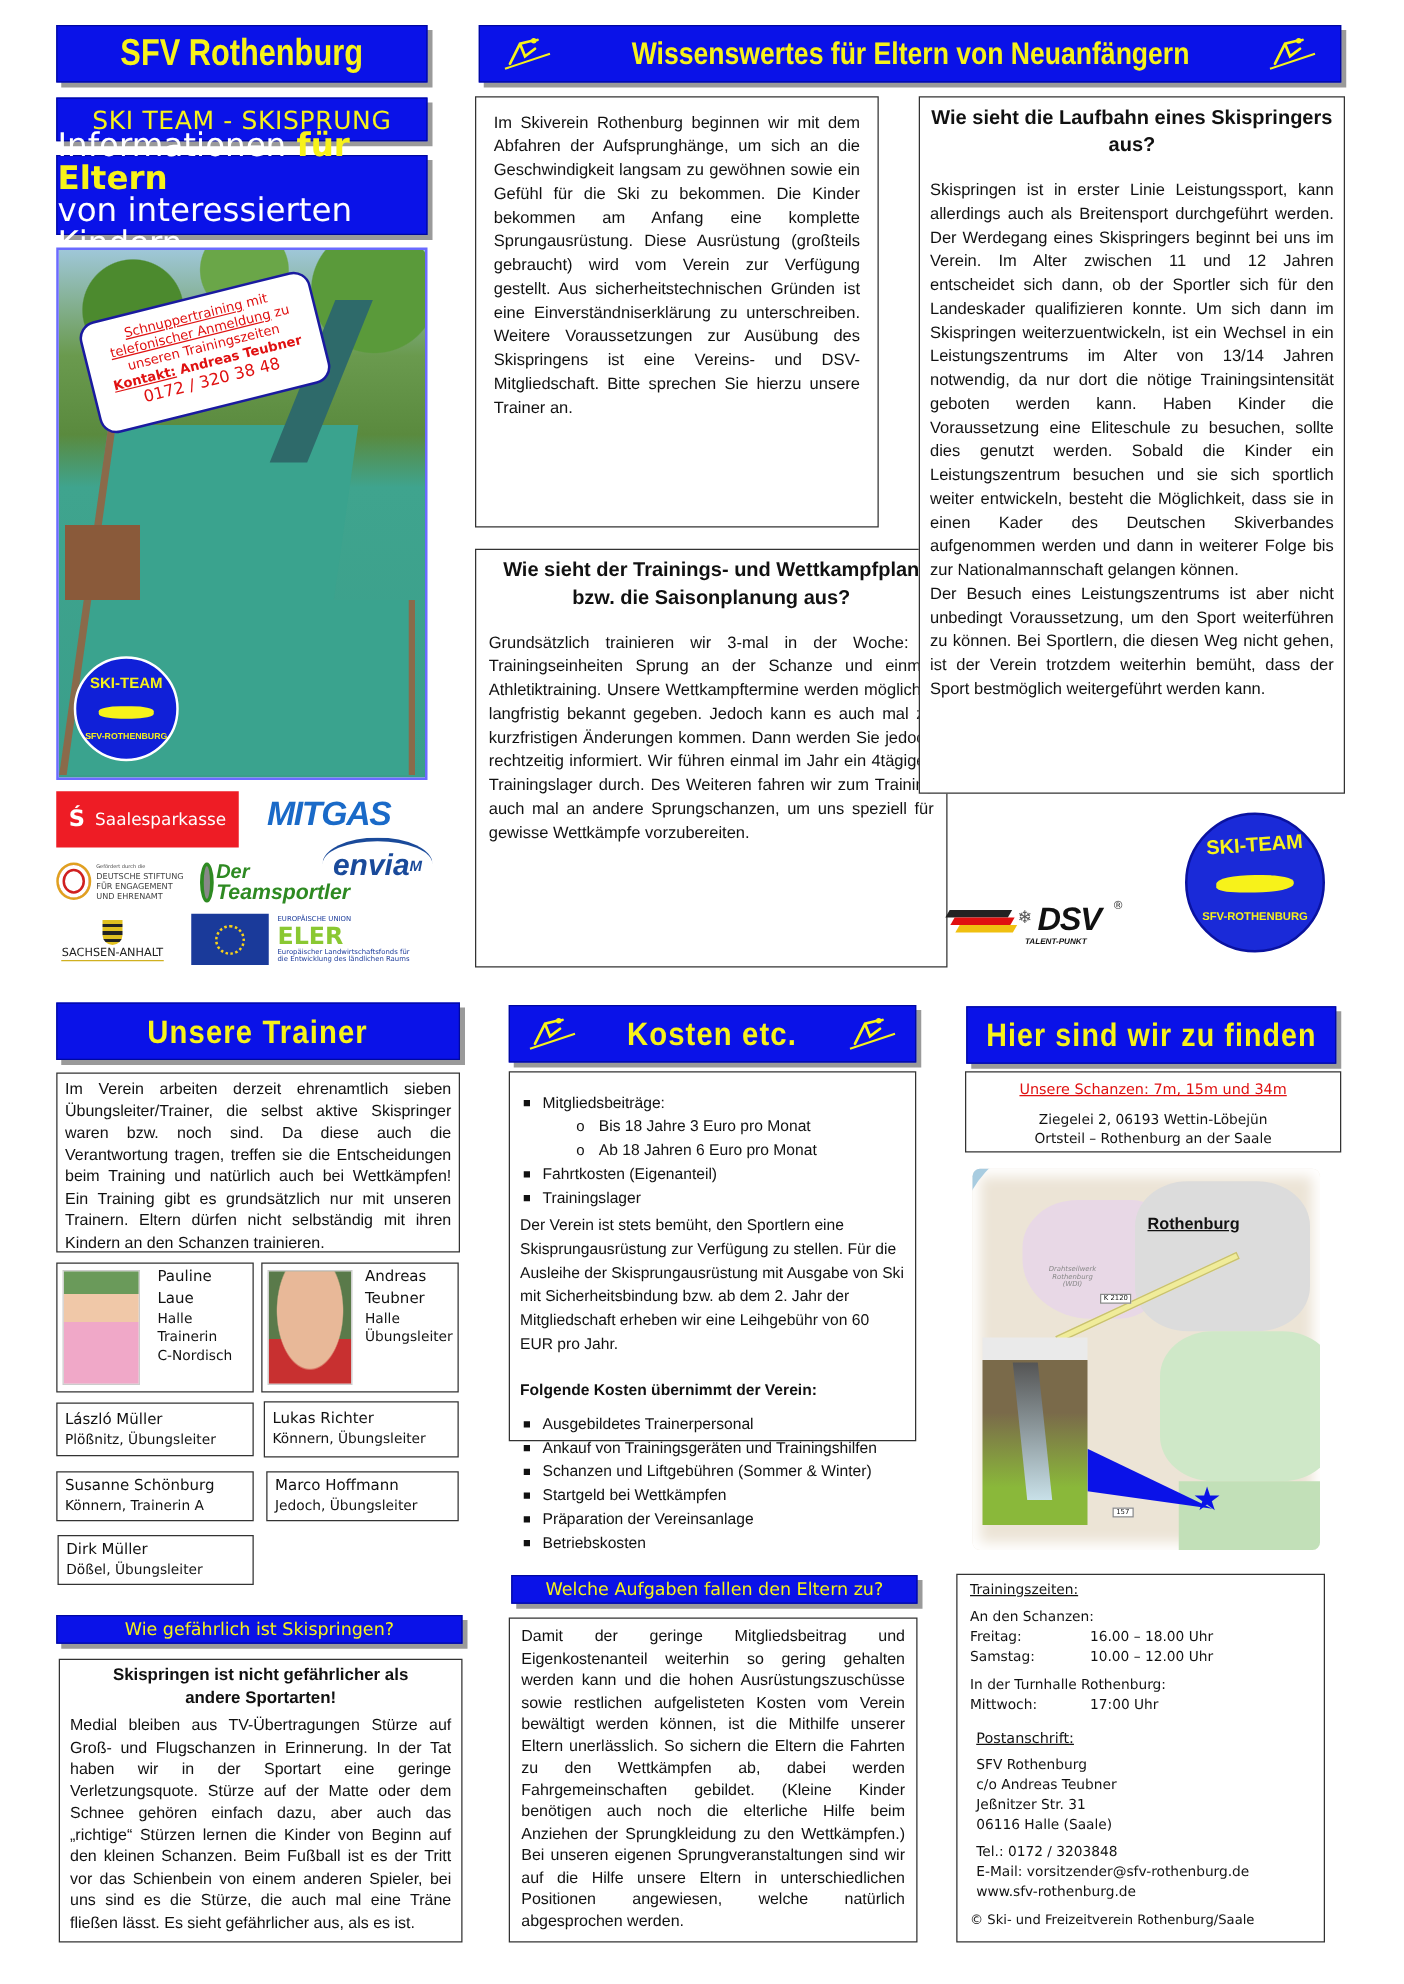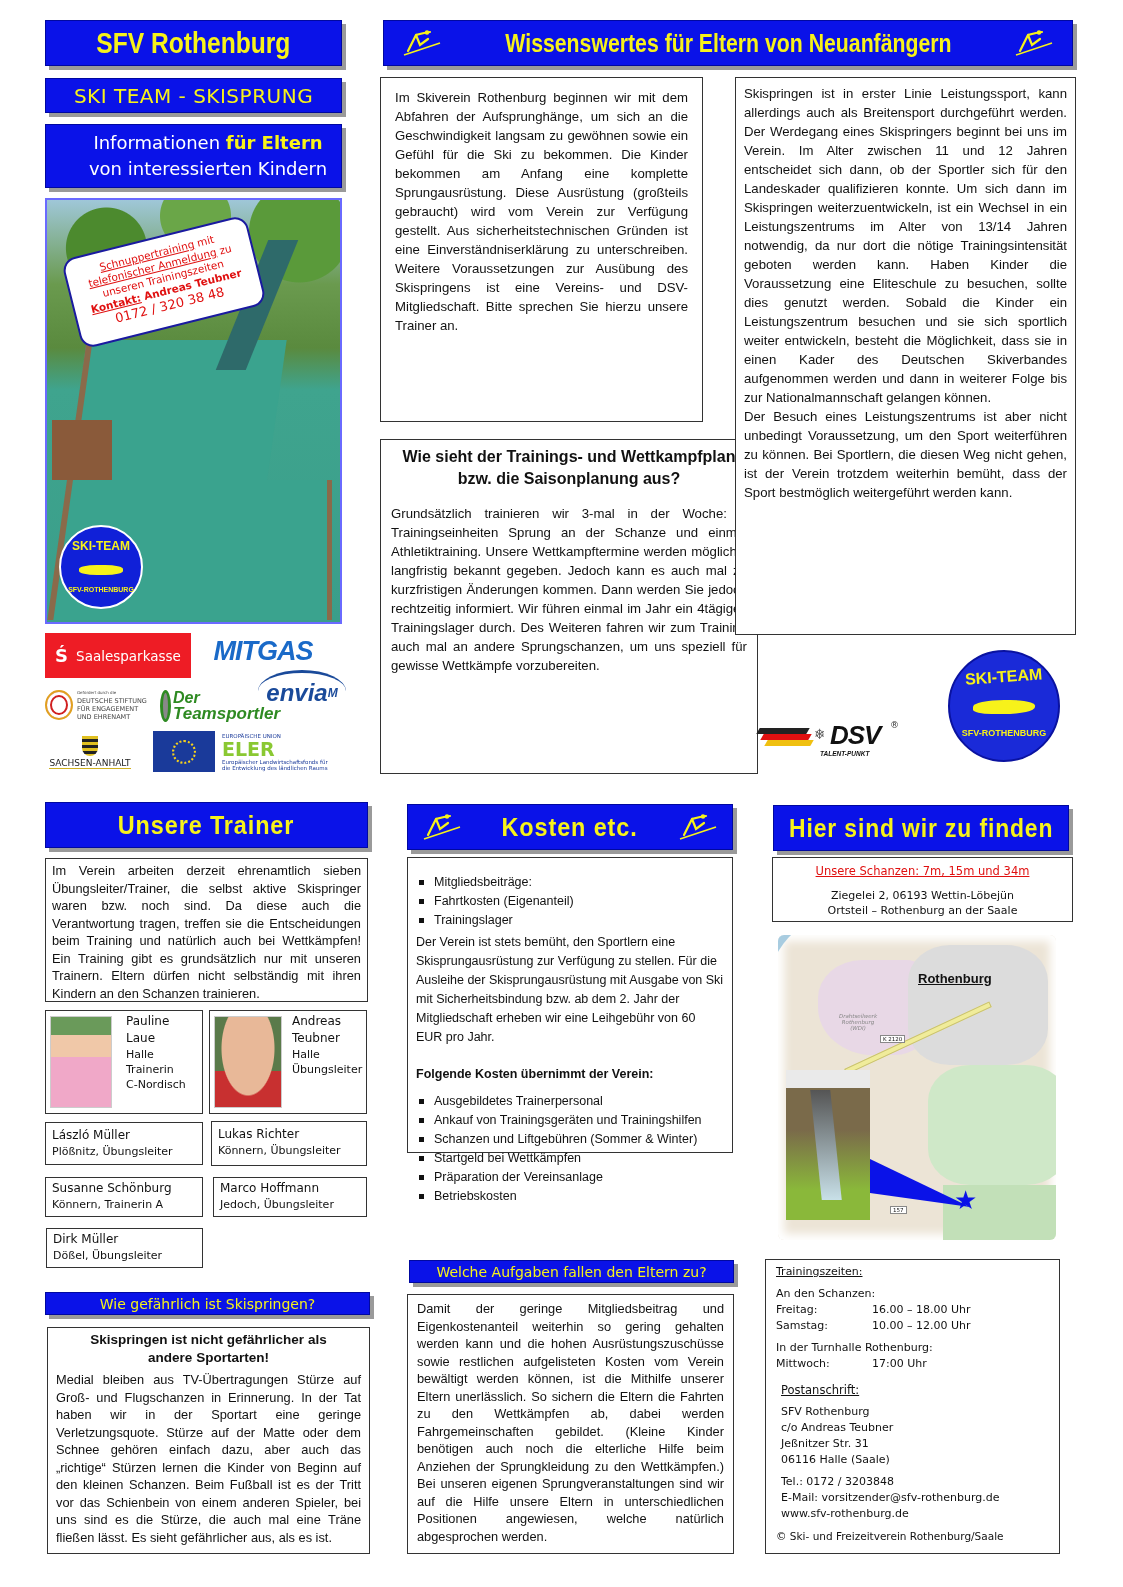--- a/index.html
+++ b/index.html
@@ -33,21 +33,21 @@
     </symbol>
   </defs>
 </svg>
 
 <div class="abs banner" style="left:45px;top:20px;width:297px;height:46px;font-size:30px;">
   <span style="font-family:'Liberation Sans',sans-serif;font-weight:bold;transform:scaleX(0.82);display:inline-block">SFV Rothenburg</span>
 </div>
 <div class="abs banner" style="left:45px;top:78px;width:297px;height:35px;font-size:20px;font-weight:normal;">
   <span style="font-weight:normal;letter-spacing:0.5px">SKI TEAM - SKISPRUNG</span>
 </div>
-<div class="abs banner" style="left:45px;top:124px;width:297px;height:64px;flex-direction:column;color:#fff;font-weight:normal;font-size:18px;line-height:26px;padding-left:29px;">
+<div class="abs banner" style="left:45px;top:124px;width:297px;height:64px;flex-direction:column;color:#fff;font-weight:normal;font-size:26px;line-height:26px;">
   <div>
     <span>Informationen </span><span style="color:#f7f21a;font-weight:bold">für Eltern</span>
   </div>
   <div>von interessierten Kindern</div>
 </div>
 
 <div class="abs" style="left:45px;top:198px;width:297px;height:426px;border:2px solid #6a6aff;overflow:hidden;background:linear-gradient(180deg,#9fc7d8 0%,#6a9a4e 20%,#5a8a3e 35%,#3fa48e 45%,#3a9e8a 100%);">
 
   <div style="position:absolute;left:0;top:0;width:297px;height:160px;background:radial-gradient(circle at 20% 30%,#4c8a2e 0 40px,transparent 41px),radial-gradient(circle at 85% 20%,#5a9a3a 0 50px,transparent 51px),radial-gradient(circle at 50% 10%,#6aa648 0 35px,transparent 36px);"></div>
 
@@ -125,20 +125,21 @@
 <div class="abs box" style="left:380px;top:77px;width:323px;height:345px;padding:10px 14px;">
   <div class="body-text">Im Skiverein Rothenburg beginnen wir mit dem Abfahren der Aufsprunghänge, um sich an die Geschwindigkeit langsam zu gewöhnen sowie ein Gefühl für die Ski zu bekommen. Die Kinder bekommen am Anfang eine komplette Sprungausrüstung. Diese Ausrüstung (großteils gebraucht) wird vom Verein zur Verfügung gestellt. Aus sicherheitstechnischen Gründen ist eine Einverständniserklärung zu unterschreiben. Weitere Voraussetzungen zur Ausübung des Skispringens ist eine Vereins- und DSV-Mitgliedschaft. Bitte sprechen Sie hierzu unsere Trainer an.</div>
 </div>
 
 <div class="abs box" style="left:380px;top:439px;width:378px;height:335px;padding:6px 10px;">
   <div class="qtitle" style="margin-bottom:14px">Wie sieht der Trainings- und Wettkampfplan bzw. die Saisonplanung aus?</div>
   <div class="body-text">Grundsätzlich trainieren wir 3-mal in der Woche: 2 Trainingseinheiten Sprung an der Schanze und einmal Athletiktraining. Unsere Wettkampftermine werden möglichst langfristig bekannt gegeben. Jedoch kann es auch mal zu kurzfristigen Änderungen kommen. Dann werden Sie jedoch rechtzeitig informiert. Wir führen einmal im Jahr ein 4tägiges Trainingslager durch. Des Weiteren fahren wir zum Training auch mal an andere Sprungschanzen, um uns speziell für gewisse Wettkämpfe vorzubereiten.</div>
 </div>
 
 <div class="abs box" style="left:735px;top:77px;width:341px;height:558px;padding:6px 8px;">
+  <div class="qtitle" style="margin-bottom:14px">Wie sieht die Laufbahn eines Skispringers aus?</div>
   <div class="body-text">Skispringen ist in erster Linie Leistungssport, kann allerdings auch als Breitensport durchgeführt werden. Der Werdegang eines Skispringers beginnt bei uns im Verein. Im Alter zwischen 11 und 12 Jahren entscheidet sich dann, ob der Sportler sich für den Landeskader qualifizieren konnte. Um sich dann im Skispringen weiterzuentwickeln, ist ein Wechsel in ein Leistungszentrums im Alter von 13/14 Jahren notwendig, da nur dort die nötige Trainingsintensität geboten werden kann. Haben Kinder die Voraussetzung eine Eliteschule zu besuchen, sollte dies genutzt werden. Sobald die Kinder ein Leistungszentrum besuchen und sie sich sportlich weiter entwickeln, besteht die Möglichkeit, dass sie in einen Kader des Deutschen Skiverbandes aufgenommen werden und dann in weiterer Folge bis zur Nationalmannschaft gelangen können.</div>
   <div class="body-text">Der Besuch eines Leistungszentrums ist aber nicht unbedingt Voraussetzung, um den Sport weiterführen zu können. Bei Sportlern, die diesen Weg nicht gehen, ist der Verein trotzdem weiterhin bemüht, dass der Sport bestmöglich weitergeführt werden kann.</div>
 </div>
 
 <div class="abs" style="left:758px;top:720px;width:145px;height:50px;">
   <div style="position:absolute;left:0;top:8px;width:50px;height:6px;background:#222;transform:skewX(-30deg)"></div>
   <div style="position:absolute;left:4px;top:14px;width:48px;height:6px;background:#e01010;transform:skewX(-30deg)"></div>
   <div style="position:absolute;left:8px;top:20px;width:46px;height:6px;background:#f0c010;transform:skewX(-30deg)"></div>
   <span style="position:absolute;left:56px;top:6px;font-size:14px;color:#555">❄</span>
   <span style="position:absolute;left:72px;top:0px;font-family:'Liberation Sans',sans-serif;font-weight:bold;font-style:italic;font-size:26px;color:#111;letter-spacing:-1px">DSV</span>
@@ -214,20 +215,24 @@
       <use href="#jumper"></use>
     </svg>
   <span style="font-family:'Liberation Sans',sans-serif;font-weight:bold;font-size:26px;transform:scaleX(0.9);display:inline-block;letter-spacing:1px">Kosten etc.</span>
   <svg class="jumper">
       <use href="#jumper"></use>
     </svg>
 </div>
 <div class="abs box" style="left:407px;top:857px;width:326px;height:296px;padding:15px 8px;font-family:'Liberation Sans',sans-serif;font-size:12.5px;line-height:19px;">
   <ul class="sq">
     <li>Mitgliedsbeiträge:</li>
+  </ul>
+  <ul class="circ">
+    <li>Bis 18 Jahre 3 Euro pro Monat</li>
+    <li>Ab 18 Jahren 6 Euro pro Monat</li>
   </ul>
   <ul class="sq">
     <li>Fahrtkosten (Eigenanteil)</li>
     <li>Trainingslager</li>
   </ul>
   <div style="margin-top:3px">Der Verein ist stets bemüht, den Sportlern eine Skisprungausrüstung zur Verfügung zu stellen. Für die Ausleihe der Skisprungausrüstung mit Ausgabe von Ski mit Sicherheitsbindung bzw. ab dem 2. Jahr der Mitgliedschaft erheben wir eine Leihgebühr von 60 EUR pro Jahr.</div>
   <div style="font-weight:bold;margin-top:18px;margin-bottom:8px">Folgende Kosten übernimmt der Verein:</div>
   <ul class="sq">
     <li>Ausgebildetes Trainerpersonal</li>
     <li>Ankauf von Trainingsgeräten und Trainingshilfen</li>

